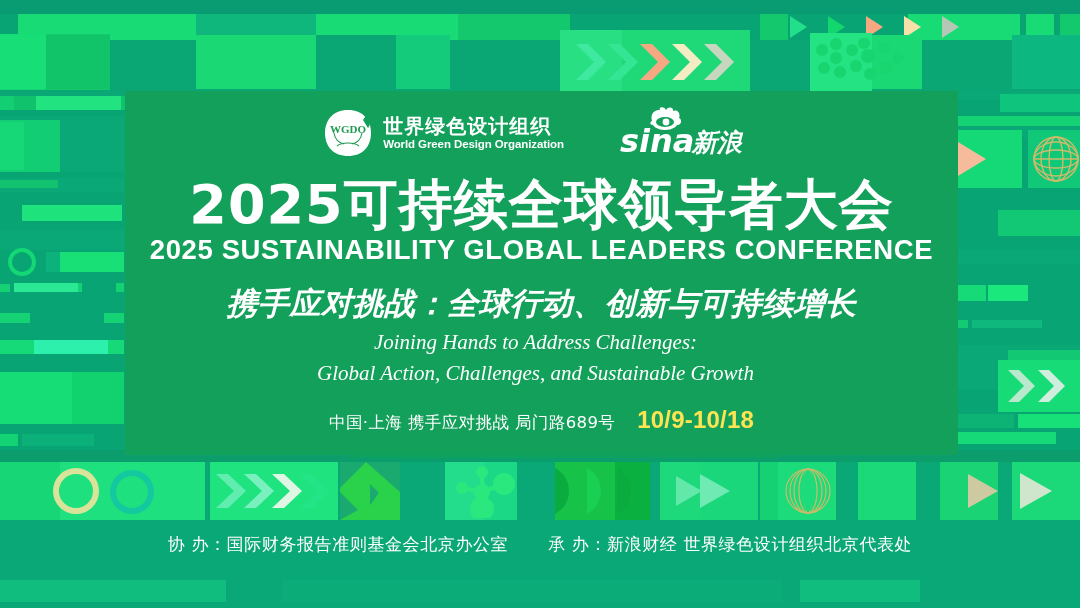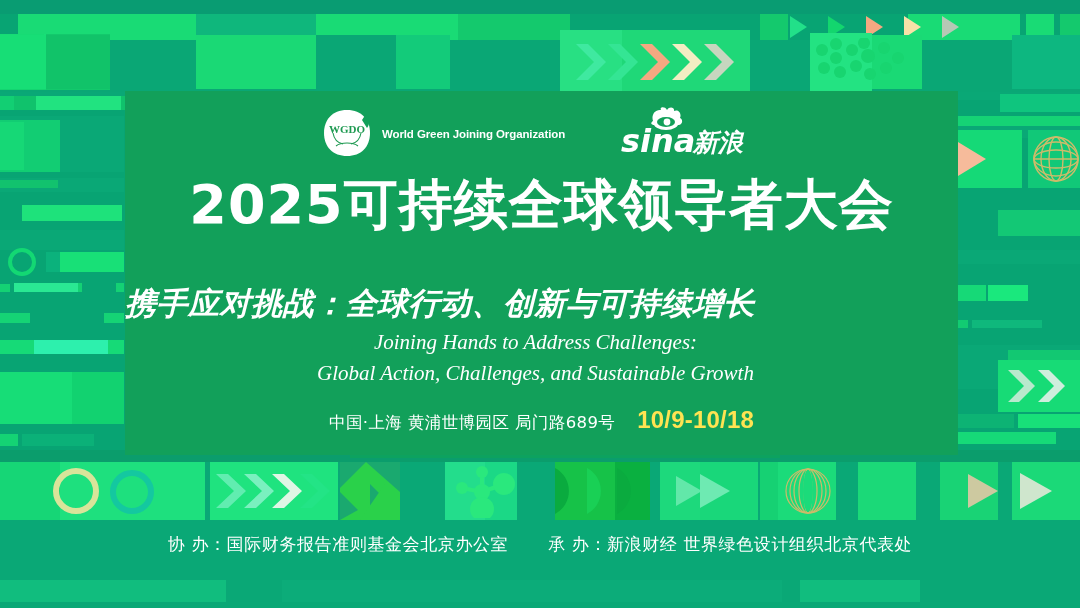--- a/index.html
+++ b/index.html
@@ -67,21 +67,21 @@
     color:#ffffff;font-size:54px;font-weight:bold;letter-spacing:1px;
     font-family:"DejaVu Sans","Liberation Sans",sans-serif;
     white-space:nowrap;
   }
   .title-en{
     position:absolute;left:0;right:0;top:143px;text-align:center;
     color:#ffffff;font-size:27.5px;font-weight:bold;letter-spacing:0.6px;
     white-space:nowrap;
   }
   .sub-cn{
-    position:absolute;left:0;right:0;top:192px;
+    position:absolute;left:0;right:0;top:192px;text-align:center;
     color:#ffffff;font-size:31px;font-weight:bold;font-style:italic;
     letter-spacing:0.5px;
     font-family:"DejaVu Sans","Liberation Sans",sans-serif;
     white-space:nowrap;
   }
   .sub-en1,.sub-en2{
     position:absolute;left:0;right:12px;text-align:center;
     color:#ffffff;font-size:21px;font-style:italic;
     font-family:"Liberation Serif","DejaVu Serif",serif;
     white-space:nowrap;
@@ -387,21 +387,22 @@
               <path d="M44 6 C48 10 48 16 45 20 L40 12 Z" fill="#12a05a"></path>
               <text x="25" y="25" text-anchor="middle" font-family="Liberation Serif, serif" font-size="11" font-weight="bold" fill="#1f9a52">WGDO</text>
               <g stroke="#1f9a52" stroke-width="1.1" fill="none">
                 <path d="M11 25 C12 31 16 35 21 36"></path>
                 <path d="M39 25 C38 31 34 35 29 36"></path>
                 <path d="M14 38 C19 34 31 34 36 38"></path>
               </g>
             </svg>
           </span>
           <span class="wgdo-text">
-            <span class="wgdo-en">World Green Joining Organization</span>
+            <span class="wgdo-cn">世界绿色设计组织</span>
+            <span class="wgdo-en">World Green Design Organization</span>
           </span>
         </div>
 
         <div class="logo-sina">
           <svg width="140" height="52" viewBox="0 0 140 52">
 
             <g transform="translate(28,0)">
               <path d="M4 14 C2 8 6 2 12 3 C10 0 16 -1 18 3 C20 -1 26 0 25 4 C29 2 33 6 31 11
                        C34 12 34 17 30 18 L6 18 C2 18 1 16 4 14 Z" fill="#ffffff"></path>
               <ellipse cx="17" cy="15" rx="13" ry="8" fill="#ffffff"></ellipse>
@@ -409,26 +410,27 @@
               <ellipse cx="18" cy="15" rx="3.4" ry="3.4" fill="#ffffff"></ellipse>
             </g>
 
             <text x="0" y="45" font-family="DejaVu Sans, Liberation Sans, sans-serif" font-size="32" font-weight="bold" font-style="italic" fill="#ffffff">sina</text>
             <text x="72" y="44" font-family="DejaVu Sans, Liberation Sans, sans-serif" font-size="25" font-weight="bold" font-style="italic" fill="#ffffff">新浪</text>
           </svg>
         </div>
       </div>
 
       <div class="title-cn">2025可持续全球领导者大会</div>
+      <div class="title-en">2025 SUSTAINABILITY GLOBAL LEADERS CONFERENCE</div>
       <div class="sub-cn">携手应对挑战：全球行动、创新与可持续增长</div>
       <div class="sub-en1">Joining Hands to Address Challenges:</div>
       <div class="sub-en2">Global Action, Challenges, and Sustainable Growth</div>
 
       <div class="venue-row">
-        <span class="venue">中国·上海 黄浦世博园区 局门路689号</span>
+        <span class="venue">中国·上海 携手应对挑战 局门路689号</span>
         <span class="dates">10/9-10/18</span>
       </div>
 
     </div>
   </div>
 
   <div class="footer">
     <span>协 办：国际财务报告准则基金会北京办公室</span>
     <span>承 办：新浪财经 世界绿色设计组织北京代表处</span>
   </div>

